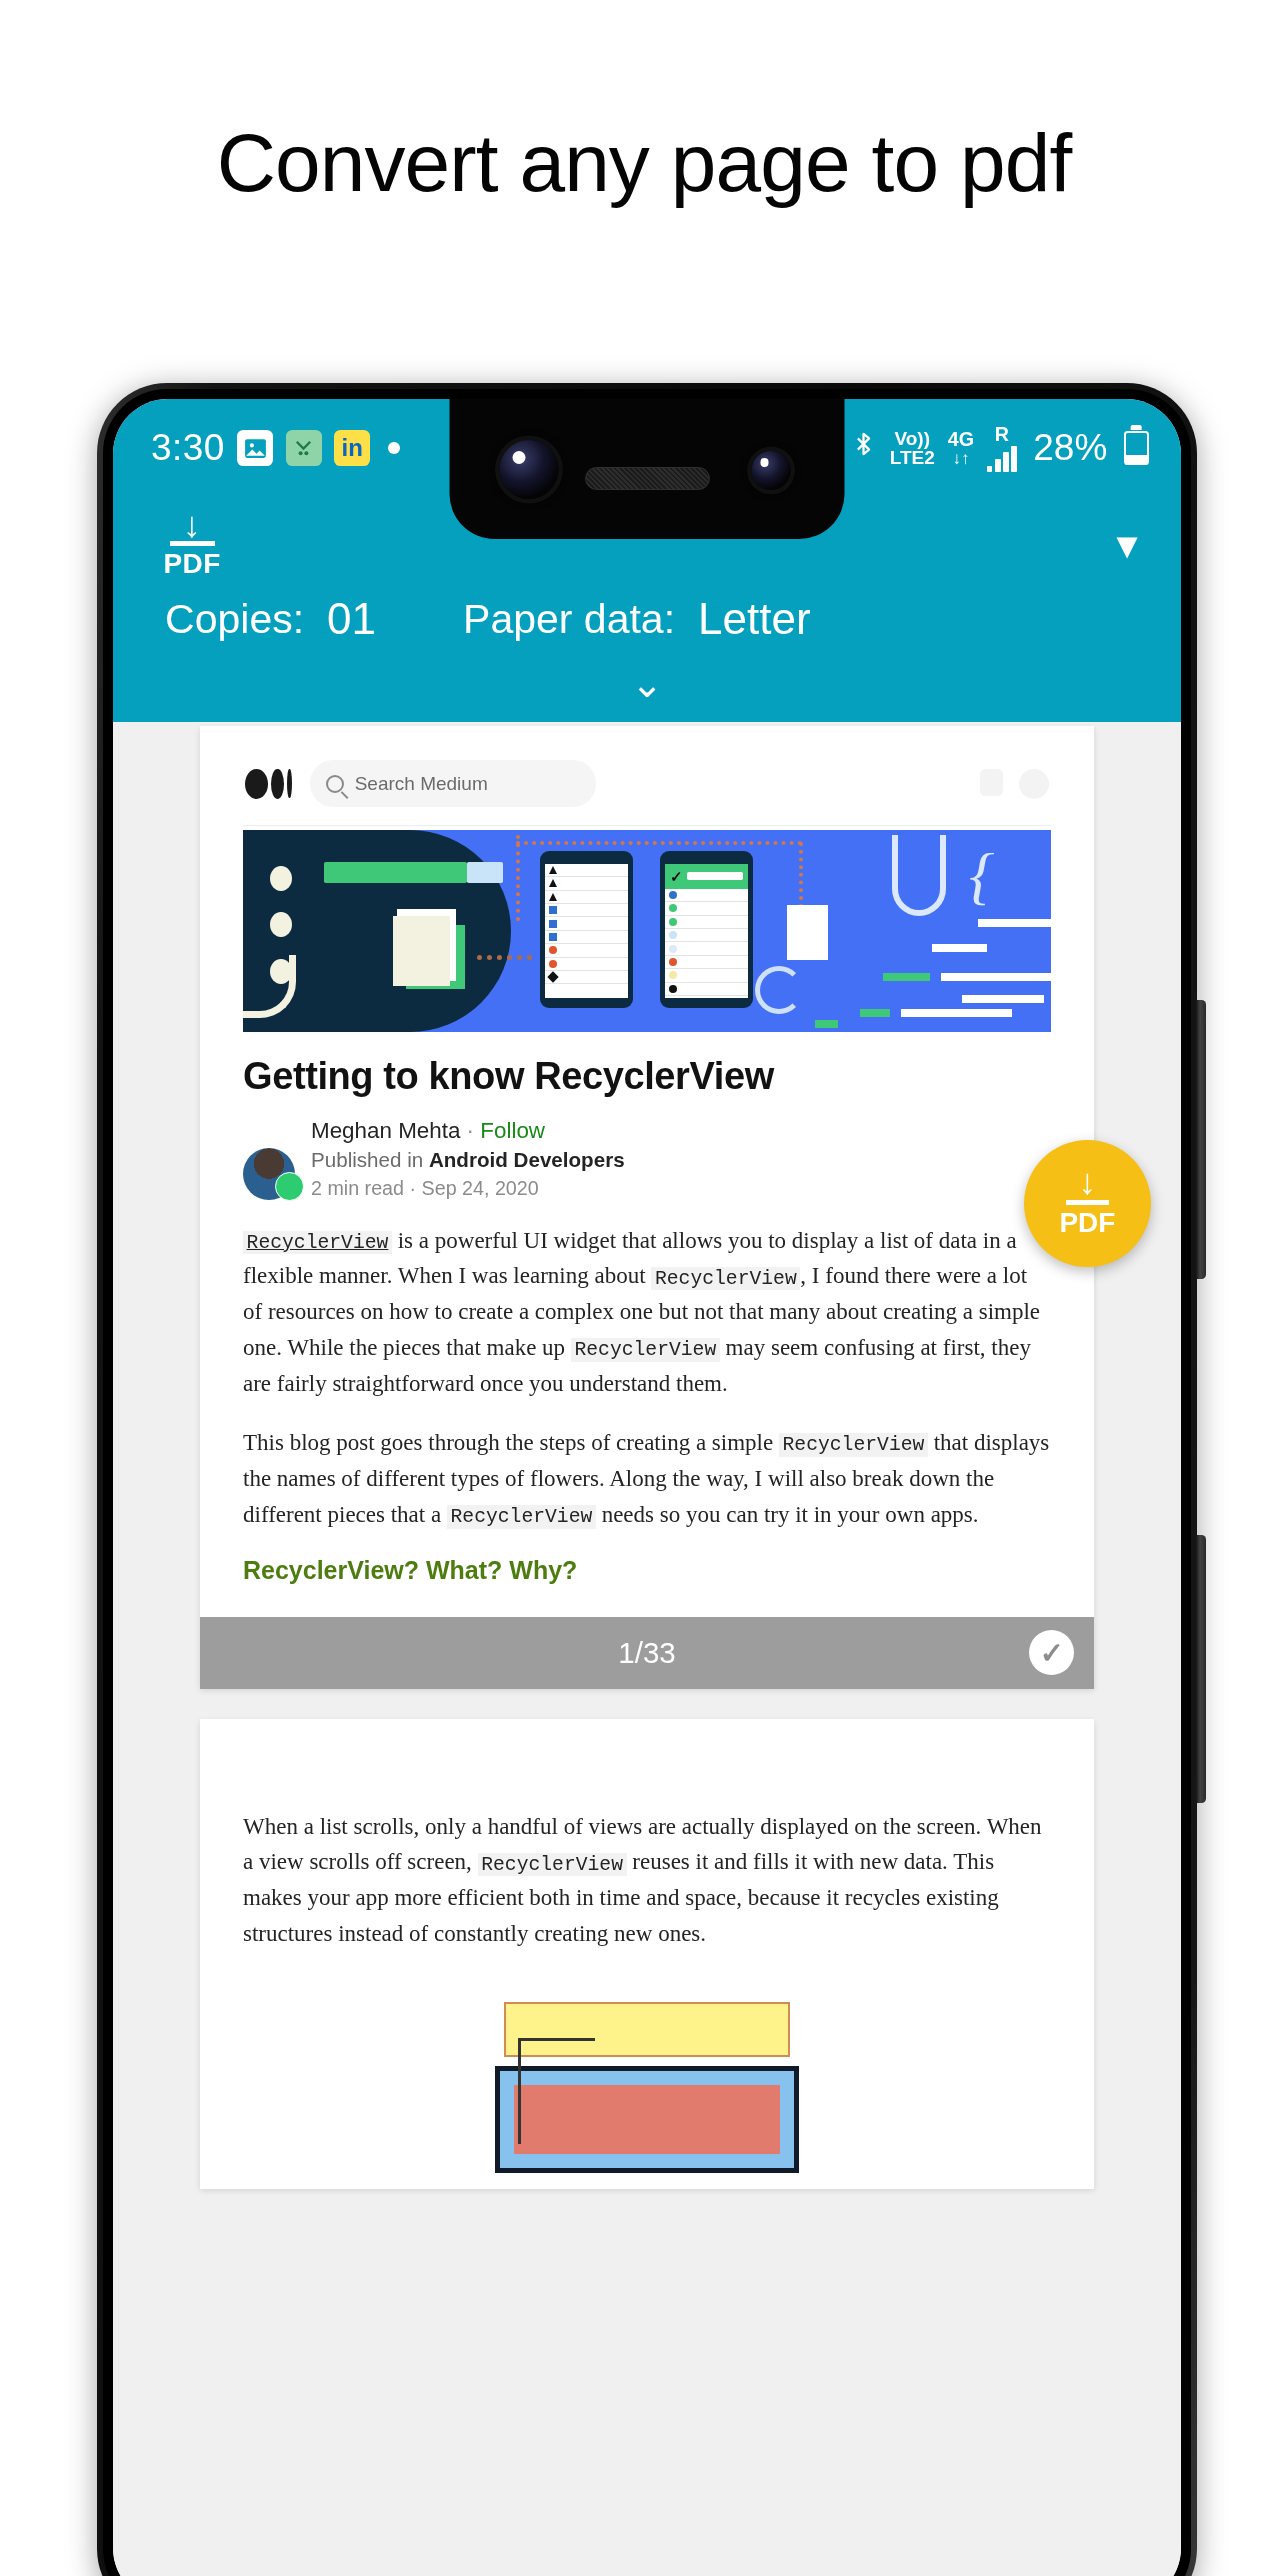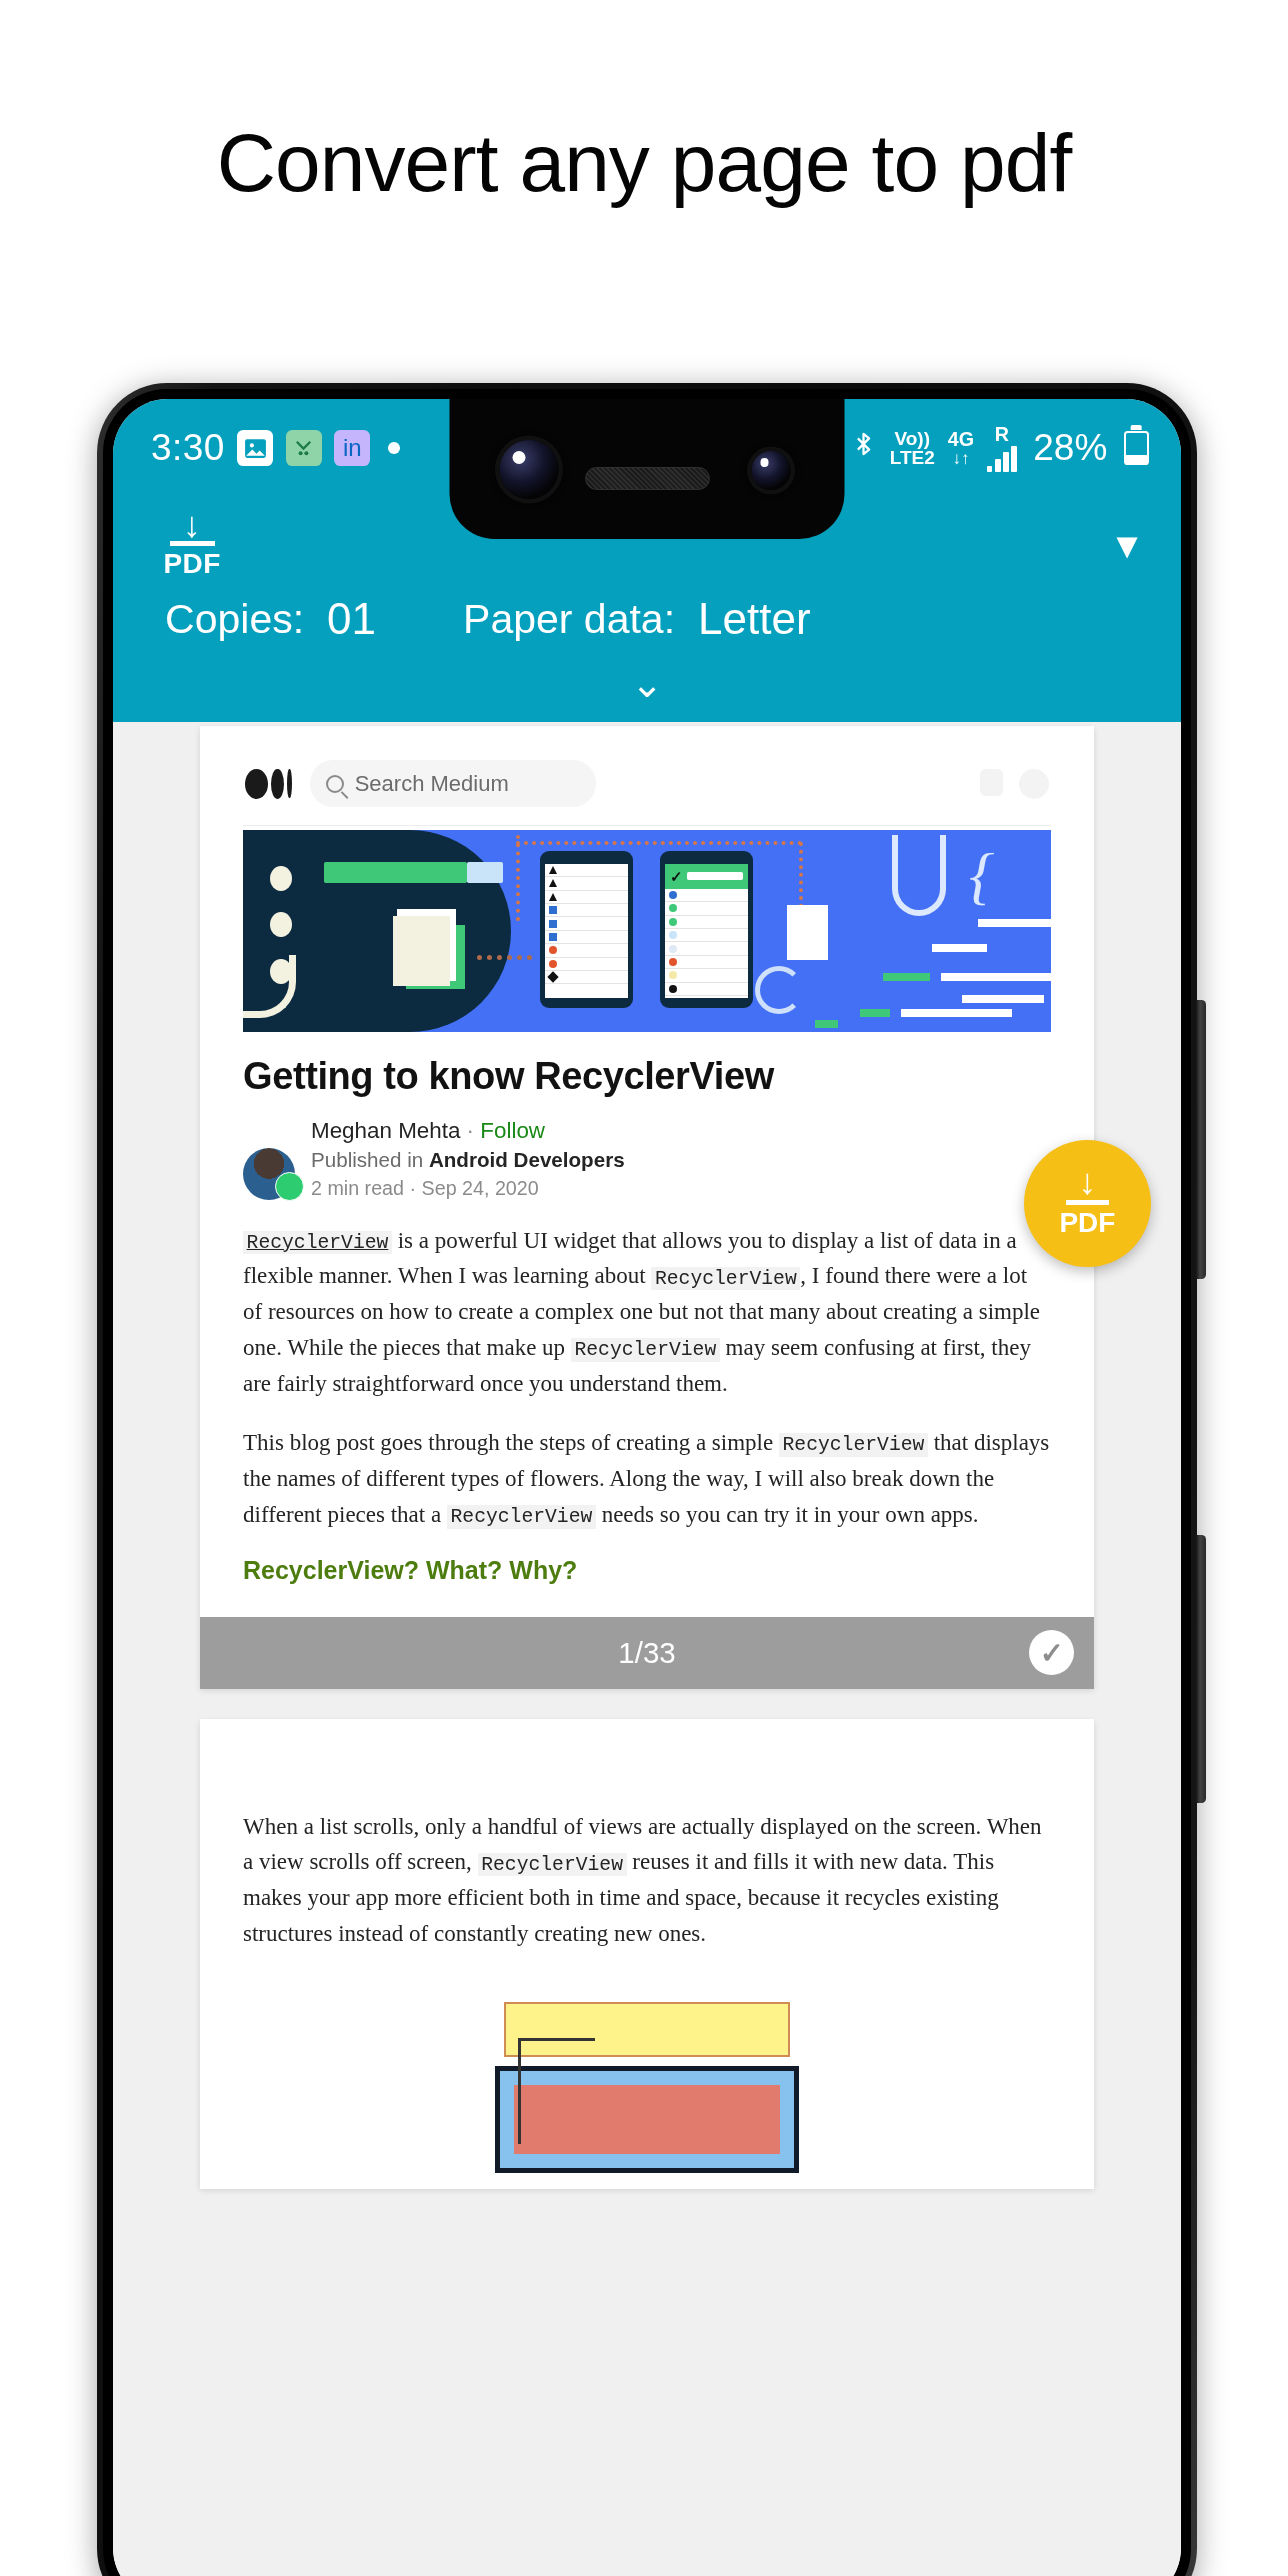--- a/index.html
+++ b/index.html
@@ -98,21 +98,21 @@
     color:#ffffff;
     display:flex; align-items:center;
     padding:0 32px 0 38px;
     font-size:33px;
   }
   #sb-left { display:flex; align-items:center; gap:12.5px; }
   #sb-clock { font-size:37px; letter-spacing:0.4px; }
   .sb-appicon { width:36px; height:36px; border-radius:6.3px; display:flex; align-items:center; justify-content:center; }
   #ic-photos { background:#ffffff; }
   #ic-green  { background:#8fd3a8; }
-  #ic-li     { background:#c4b5fd; color:#0a66c2; font-weight:400; font-size:24px; font-family:"Liberation Sans",sans-serif; }
+  #ic-li     { background:#fde047; color:#0a66c2; font-weight:700; font-size:24px; font-family:"Liberation Sans",sans-serif; }
   #sb-dot { width:11.6px; height:11.6px; border-radius:50%; background:#ffffff; margin-left:5.4px; }
   #sb-right { margin-left:auto; display:flex; align-items:center; gap:13px;text-align:center; }
   .volte-stack { display:flex; flex-direction:column; align-items:center; line-height:1; font-size:19px; font-weight:700; }
   .net-stack { display:flex; flex-direction:column; align-items:center; line-height:1.05; font-size:19.7px; font-weight:700; }
   .bars { display:flex; align-items:flex-end; gap:2.7px; height:27px; }
   .bars i { display:block; width:5.4px; background:#ffffff; border-radius:0.9px; }
   #sb-batt-text { font-size:37px; margin-left:3.6px; }
   #sb-batt {
     width:25px; height:34px; border:2.7px solid #ffffff; border-radius:3.6px;
     position:relative; margin-left:3.6px;
@@ -168,21 +168,21 @@
 
   
   #medium-bar { display:flex; align-items:center; gap:18px; padding:7.2px 1.8px 18px 1.8px; border-bottom:0.9px solid #ededed; }
   #m-logo { display:flex; align-items:center; }
   #m-logo .c1 { width:23px; height:30px; border-radius:50%; background:#1a1a1a; }
   #m-logo .c2 { width:12.5px; height:30px; border-radius:50%; background:#1a1a1a; margin-left:3.6px; }
   #m-logo .c3 { width:4.5px;  height:29px; border-radius:50%; background:#1a1a1a; margin-left:3.6px; }
   #m-search {
     flex:0 0 286px; height:47px; border-radius:23px; background:#f5f5f5;
     display:flex; align-items:center; gap:10.7px; padding:0 16px;
-    color:#6b6b6b; font-size:22px;
+    color:#6b6b6b; font-size:19px;
   }
   .mag { width:18px; height:18px; border:2.2px solid #8a8a8a; border-radius:50%; position:relative; }
   .mag::after{ content:""; position:absolute; right:-7.2px; bottom:-5.4px; width:9px; height:2.2px;
                background:#8a8a8a; transform:rotate(45deg); }
   #m-right { margin-left:auto; display:flex; gap:16px; }
   #m-right span { width:30px; height:30px; border-radius:50%; background:#f3f3f3; display:block; }
   #m-right span.sq { border-radius:5.4px; width:23px; height:27px; }
 
   
   #hero { height:202px; background:#4370f4; display:flex; position:relative; overflow:hidden; margin-top:3.6px; }

